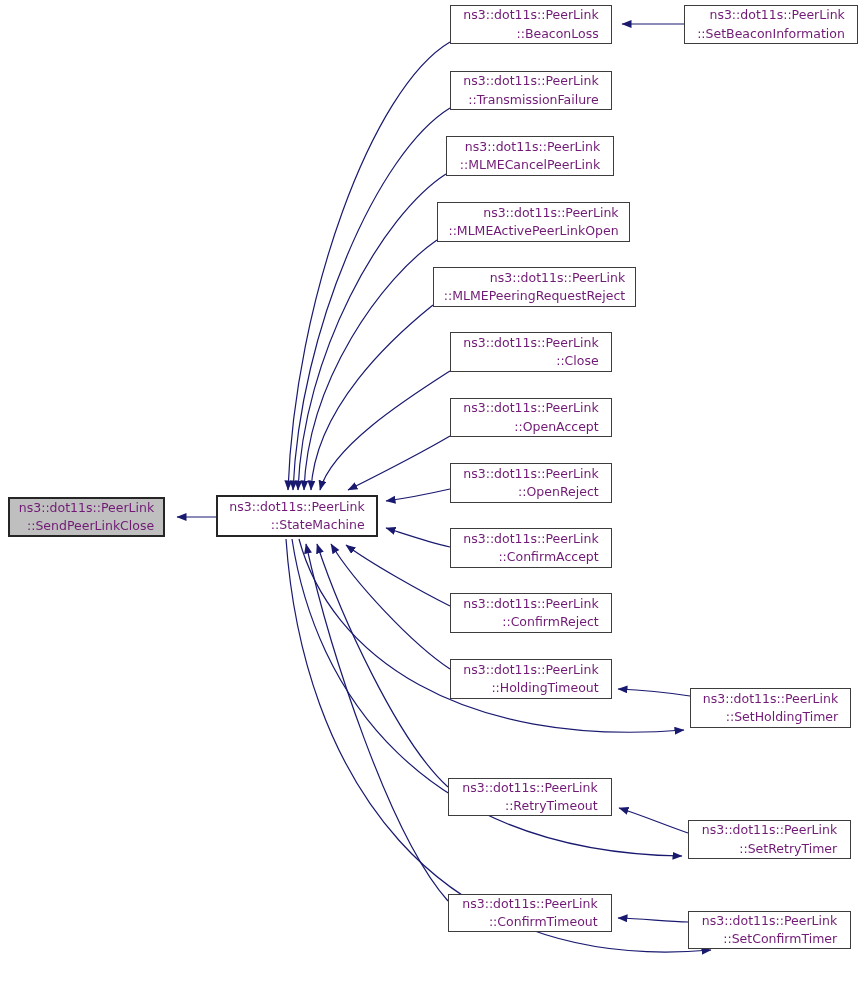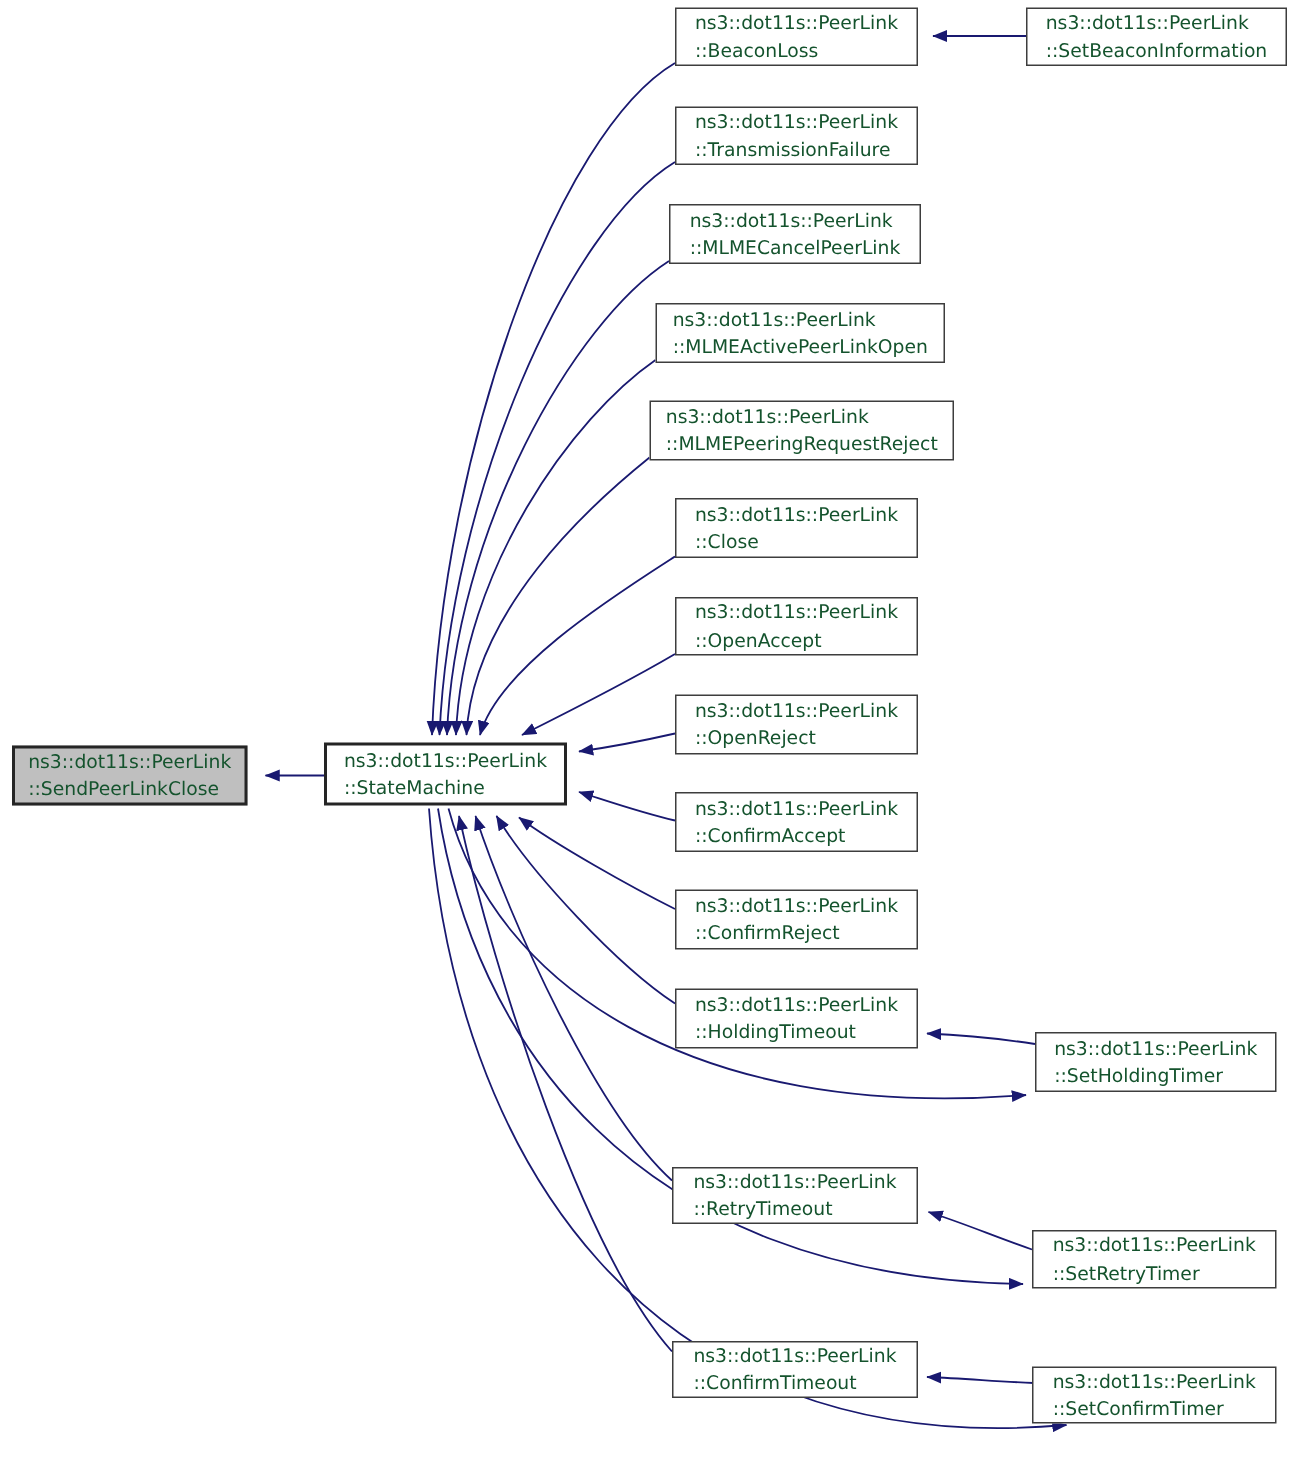--- a/index.html
+++ b/index.html
@@ -11,23 +11,23 @@
     overflow:hidden;
   }
   svg.edge-layer{position:absolute;left:0;top:0;pointer-events:none;}
   svg.edge-layer path.e{fill:none;stroke:#191970;stroke-width:1.2px;}
   .node{
     position:absolute;
     box-sizing:border-box;
     background:#ffffff;
     border:1px solid #3d3d3d;
     display:flex;align-items:center;justify-content:center;
-    text-align:left;
+    text-align:right;
     white-space:pre-line;
-    font-size:12.5px;line-height:1.46;color:#14532d;
+    font-size:12.5px;line-height:1.46;color:#701a75;
     cursor:pointer;
   }
   .node.major{border-width:2px;border-color:#252525;}
   .node.highlight{background:#bfbfbf;cursor:default;}
 </style>
 </head>
 <body>
 
 <div class="canvas">
 

